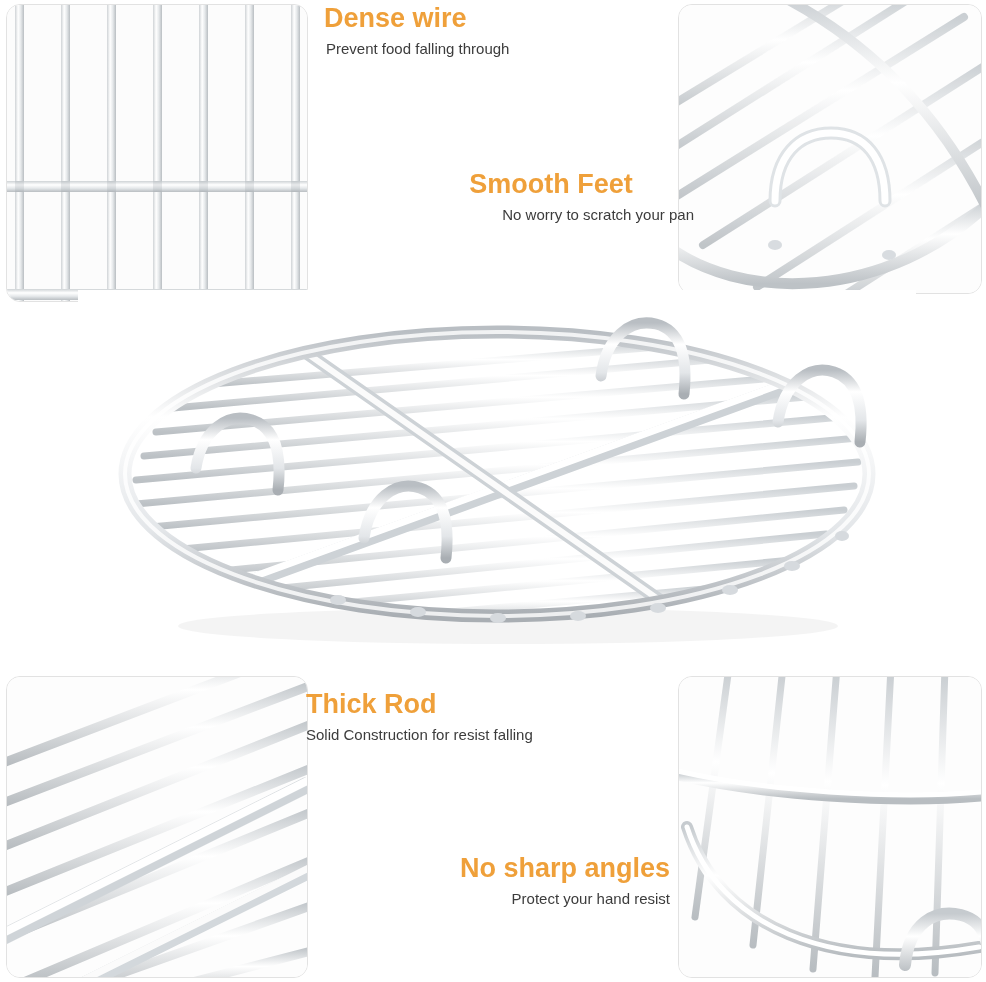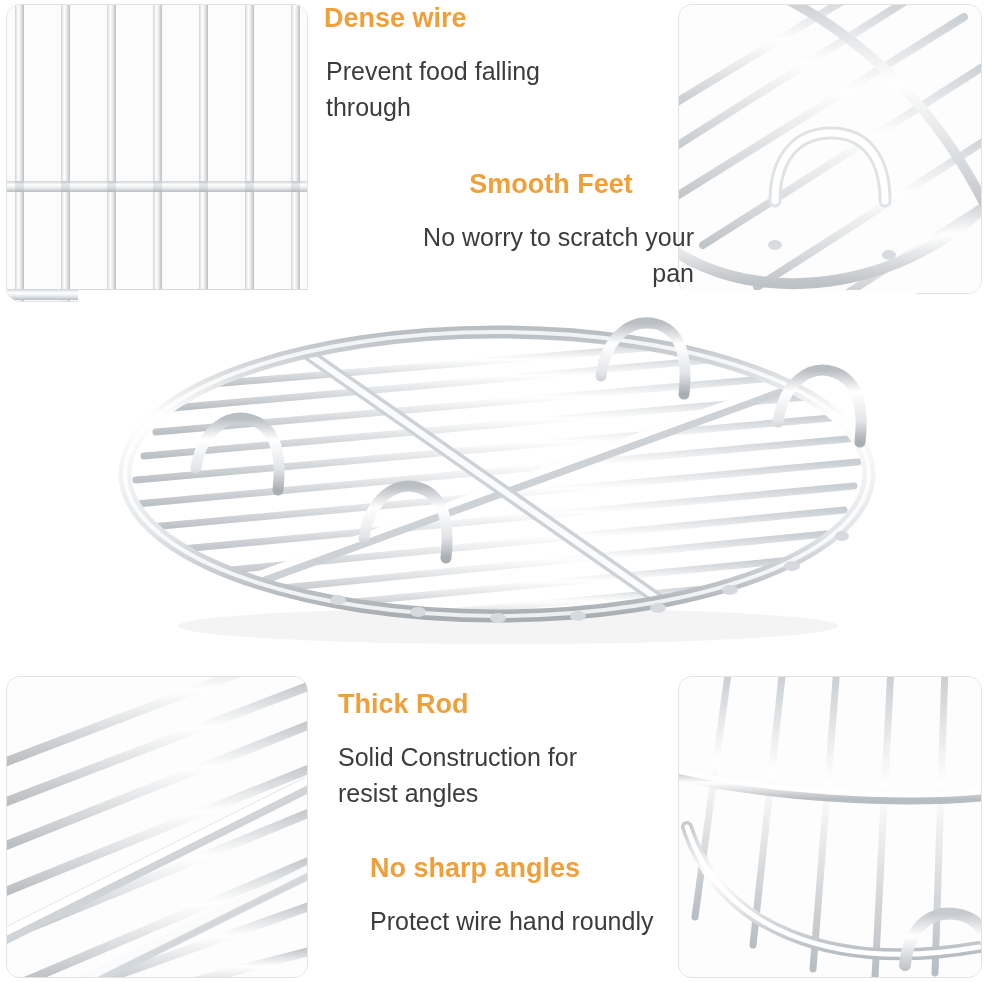--- a/index.html
+++ b/index.html
@@ -39,39 +39,39 @@
   .cap-title {
     color: #efa03a;
     font-size: 27px;
     font-weight: bold;
     line-height: 1.25;
     margin: 0;
     white-space: nowrap;
   }
   .cap-body {
     color: #3c3c3c;
-    font-size: 25px;
+    font-size: 15px;
     line-height: 1.45;
-    margin: 17px 0 0 0;
+    margin: 2px 0 0 0;
   }
 
   
   .cap-dense        { left: 324px; top: 2px;   width: 290px; }
   .cap-dense .cap-body { margin-left: 2px; }
 
   
   .cap-smooth       { left: 408px; top: 168px; width: 286px; text-align: right; }
   .cap-smooth .cap-title { text-align: center; }
   .cap-smooth .cap-body  { text-align: right; }
 
   
-  .cap-thick        { left: 338px; top: 688px; width: 300px; }
-
-  
-  .cap-nosharp      { left: 370px; top: 852px; width: 300px; text-align: left; }
+  .cap-thick        { left: 306px; top: 688px; width: 300px; }
+
+  
+  .cap-nosharp      { left: 370px; top: 852px; width: 300px; text-align: right; }
 
   
   .hero {
     position: absolute;
     left: 78px;
     top: 290px;
     width: 838px;
     height: 380px;
   }
   .hero svg { display: block; width: 100%; height: 100%; }
@@ -229,26 +229,26 @@
     <p class="cap-body">Prevent food falling through</p>
   </div>
 
   <div class="caption cap-smooth">
     <p class="cap-title">Smooth Feet</p>
     <p class="cap-body">No worry to scratch your pan</p>
   </div>
 
   <div class="caption cap-thick">
     <p class="cap-title">Thick Rod</p>
-    <p class="cap-body">Solid Construction for resist angles</p>
+    <p class="cap-body">Solid Construction for resist falling</p>
   </div>
 
   <div class="caption cap-nosharp">
     <p class="cap-title">No sharp angles</p>
-    <p class="cap-body">Protect wire hand roundly</p>
+    <p class="cap-body">Protect your hand resist</p>
   </div>
 
   <div class="hero">
     <svg viewBox="0 0 838 380" preserveAspectRatio="none" aria-hidden="true">
       <defs>
         <linearGradient id="frameG" x1="0" y1="0" x2="0" y2="1">
           <stop offset="0%" stop-color="#b9bec3"></stop>
           <stop offset="30%" stop-color="#ffffff"></stop>
           <stop offset="70%" stop-color="#e3e6e9"></stop>
           <stop offset="100%" stop-color="#a9aeb3"></stop>

